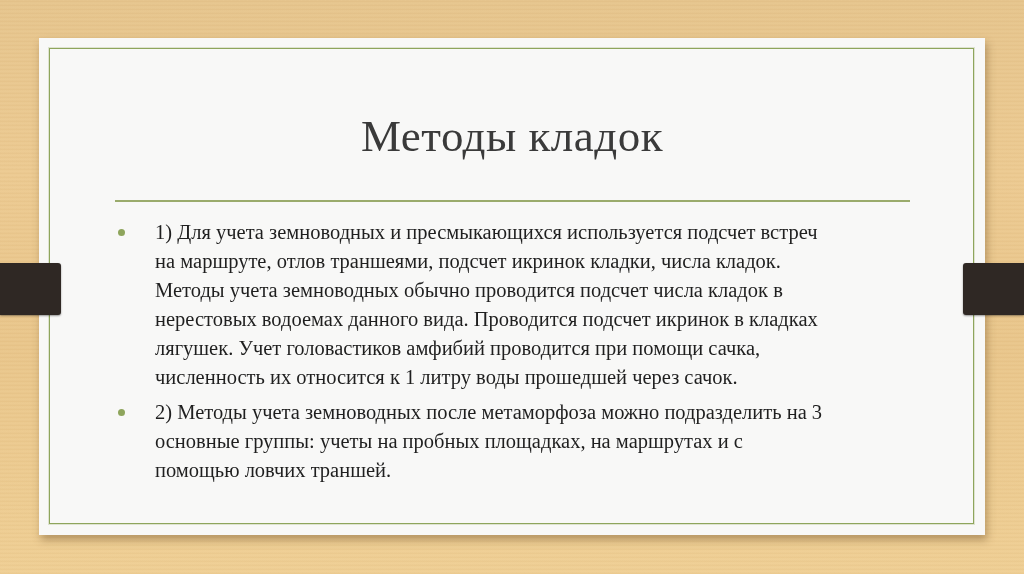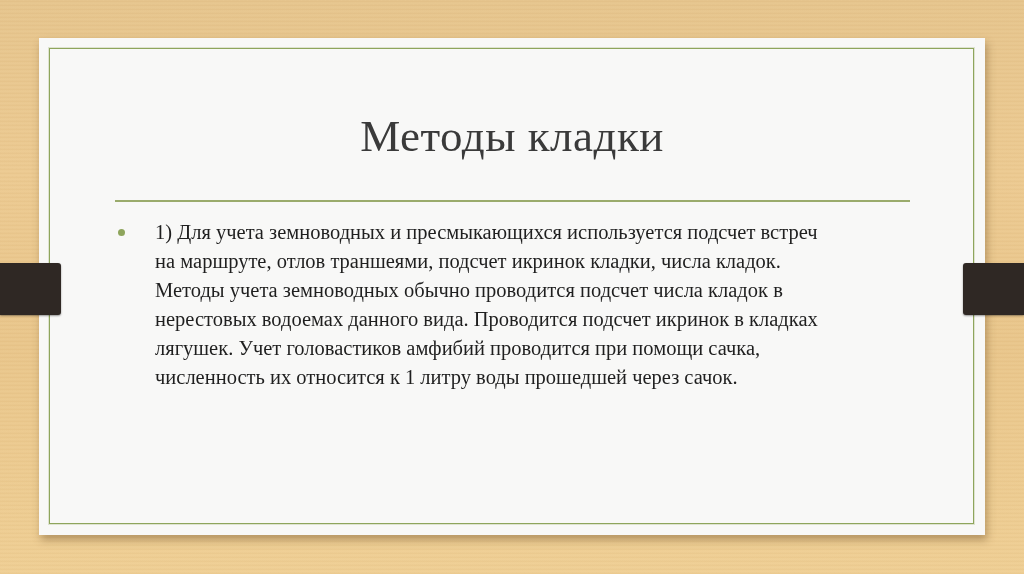--- a/index.html
+++ b/index.html
@@ -52,26 +52,32 @@
 
 <div class="wood-grain"></div>
 
 <div class="paper">
   <div class="inner-frame"></div>
 </div>
 
 <div class="tab tab-left"></div>
 <div class="tab tab-right"></div>
 
-<div class="title">Методы кладки</div>
+<div class="title">Методы кладок</div>
 <div class="divider"></div>
 
 <div class="content">
   <div class="bullet-item">
     <span class="bullet"></span>
     <span class="bullet-text">1) Для учета земноводных и пресмыкающихся используется подсчет встреч
 на маршруте, отлов траншеями, подсчет икринок кладки, числа кладок.
 Методы учета земноводных обычно проводится подсчет числа кладок в
 нерестовых водоемах данного вида. Проводится подсчет икринок в кладках
 лягушек. Учет головастиков амфибий проводится при помощи сачка,
 численность их относится к 1 литру воды прошедшей через сачок.</span>
   </div>
+  <div class="bullet-item">
+    <span class="bullet"></span>
+    <span class="bullet-text">2) Методы учета земноводных после метаморфоза можно подразделить на 3
+основные группы: учеты на пробных площадках, на маршрутах и с
+помощью ловчих траншей.</span>
+  </div>
 </div>
 
 </body></html>

